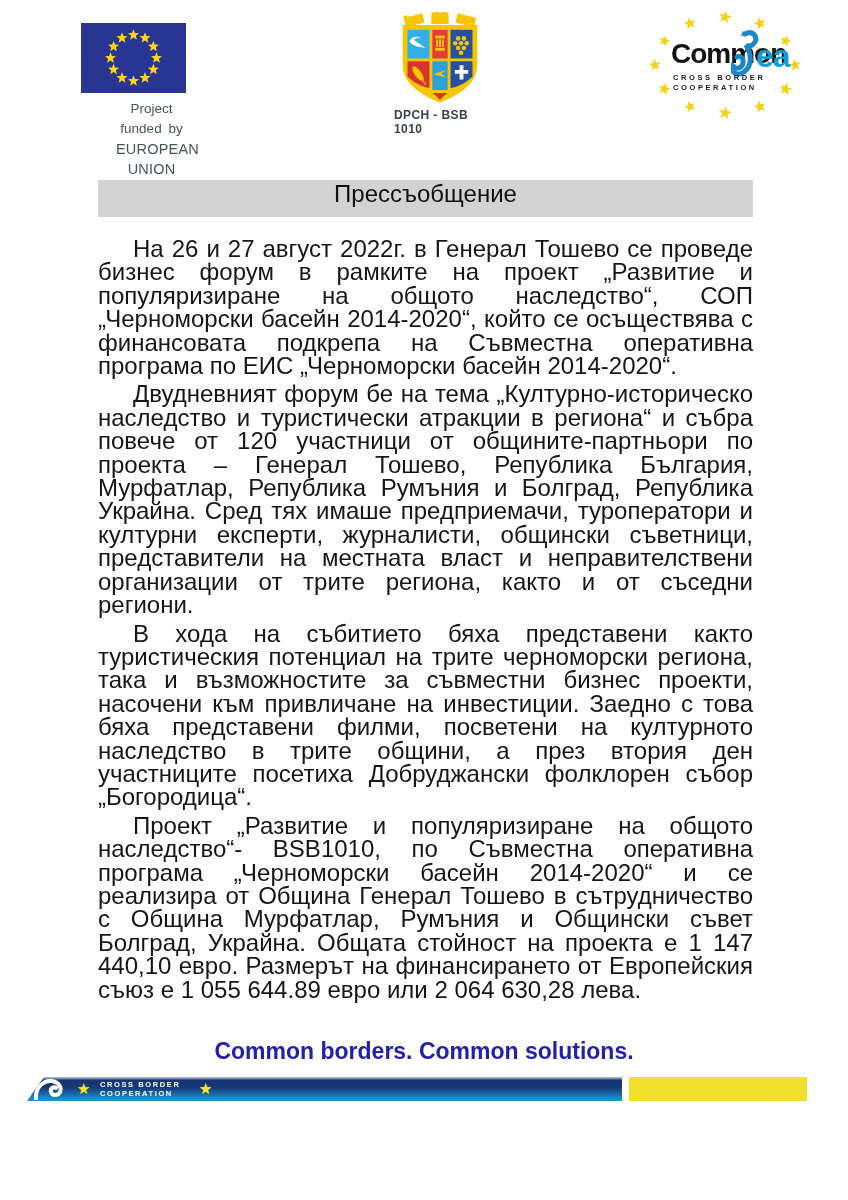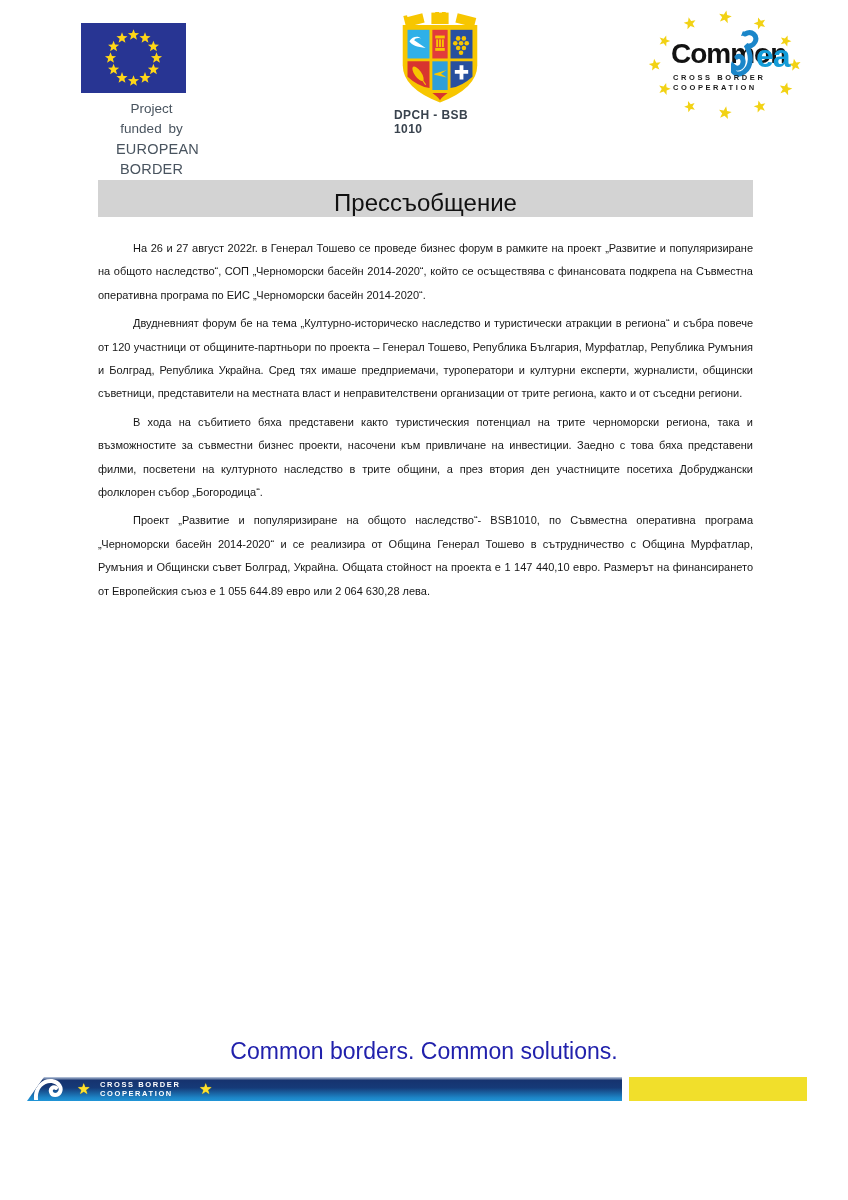--- a/index.html
+++ b/index.html
@@ -23,31 +23,31 @@
   .bs-word-black{position:absolute;left:28px;top:28px;font-size:28px;font-weight:bold;
                  letter-spacing:-1px;color:#121212;}
   .bs-word-ea{position:absolute;left:113px;top:28px;font-size:32px;font-weight:bold;
               letter-spacing:-1px;color:#149cd8;}
   .bs-seahorse{position:absolute;left:88px;top:18px;width:30px;height:52px;}
   .bs-sub{position:absolute;left:30px;top:63px;font-size:7.5px;font-weight:bold;
           letter-spacing:2.6px;color:#1b1b1b;line-height:10px;white-space:nowrap;}
 
   
   .title-bar{position:absolute;left:98px;top:180px;width:655px;height:37px;
-             background:#d3d3d3;display:flex;align-items:flex-end;justify-content:center;}
+             background:#d3d3d3;display:flex;align-items:flex-start;justify-content:center;}
   .title-bar span{font-size:24px;color:#111111;}
 
   
   .body-text{position:absolute;left:98px;top:237px;width:655px;
-             font-size:11px;line-height:23.4px;color:#161616;text-align:justify;}
+             font-size:24px;line-height:23.4px;color:#161616;text-align:justify;}
   .body-text p{margin:0 0 5px 0;text-indent:35px;}
 
   
   .slogan{position:absolute;left:0;top:1038px;width:848px;text-align:center;
-          font-size:23px;font-weight:normal;color:#2121ac;}
+          font-size:23px;font-weight:bold;color:#2121ac;}
 
   
   .f-blue{position:absolute;left:27px;top:1077px;width:595px;height:24px;
           background:linear-gradient(180deg,#c3cfe2 0%,#16336f 14%,#153a78 45%,#1d84c6 86%,#2095d7 100%);
           clip-path:polygon(17px 0,100% 0,100% 100%,0 100%);}
   .f-swirl{position:absolute;left:7px;top:1px;width:30px;height:22px;}
   .f-star{position:absolute;top:1px;font-size:15px;color:#ffe12e;
           text-shadow:0 0 1px #d9b600;line-height:22px;}
   .f-star.s1{left:50px;}
   .f-star.s2{left:172px;}
@@ -76,21 +76,21 @@
           <path transform="translate(41,54.92) scale(1.3)" d="M0,-4.5 1.12,-1.54 4.28,-1.39 1.81,0.59 2.65,3.64 0,1.9 -2.65,3.64 -1.81,0.59 -4.28,-1.39 -1.12,-1.54Z"></path>
           <path transform="translate(32.58,46.5) scale(1.3)" d="M0,-4.5 1.12,-1.54 4.28,-1.39 1.81,0.59 2.65,3.64 0,1.9 -2.65,3.64 -1.81,0.59 -4.28,-1.39 -1.12,-1.54Z"></path>
           <path transform="translate(29.5,35) scale(1.3)" d="M0,-4.5 1.12,-1.54 4.28,-1.39 1.81,0.59 2.65,3.64 0,1.9 -2.65,3.64 -1.81,0.59 -4.28,-1.39 -1.12,-1.54Z"></path>
           <path transform="translate(32.58,23.5) scale(1.3)" d="M0,-4.5 1.12,-1.54 4.28,-1.39 1.81,0.59 2.65,3.64 0,1.9 -2.65,3.64 -1.81,0.59 -4.28,-1.39 -1.12,-1.54Z"></path>
           <path transform="translate(41,15.08) scale(1.3)" d="M0,-4.5 1.12,-1.54 4.28,-1.39 1.81,0.59 2.65,3.64 0,1.9 -2.65,3.64 -1.81,0.59 -4.28,-1.39 -1.12,-1.54Z"></path>
         </g>
       </g>
     </svg>
     <div class="eu-caption">
       <div class="l1">Project funded by</div>
-      <div class="l2">EUROPEAN BORDER</div>
+      <div class="l2">EUROPEAN UNION</div>
     </div>
   </div>
 
   <div class="coat-block">
     <svg class="coat-svg" viewBox="0 0 90 95" xmlns="http://www.w3.org/2000/svg">
 
       <g fill="#f7c600">
         <path transform="rotate(-14 18 8)" d="M8,3 h20 v10 h-20 z M8,1 h4 v3 h-4 z"></path>
         <rect x="36" y="0" width="18" height="12"></rect>
         <path transform="rotate(14 72 8)" d="M62,3 h20 v10 h-20 z"></path>

